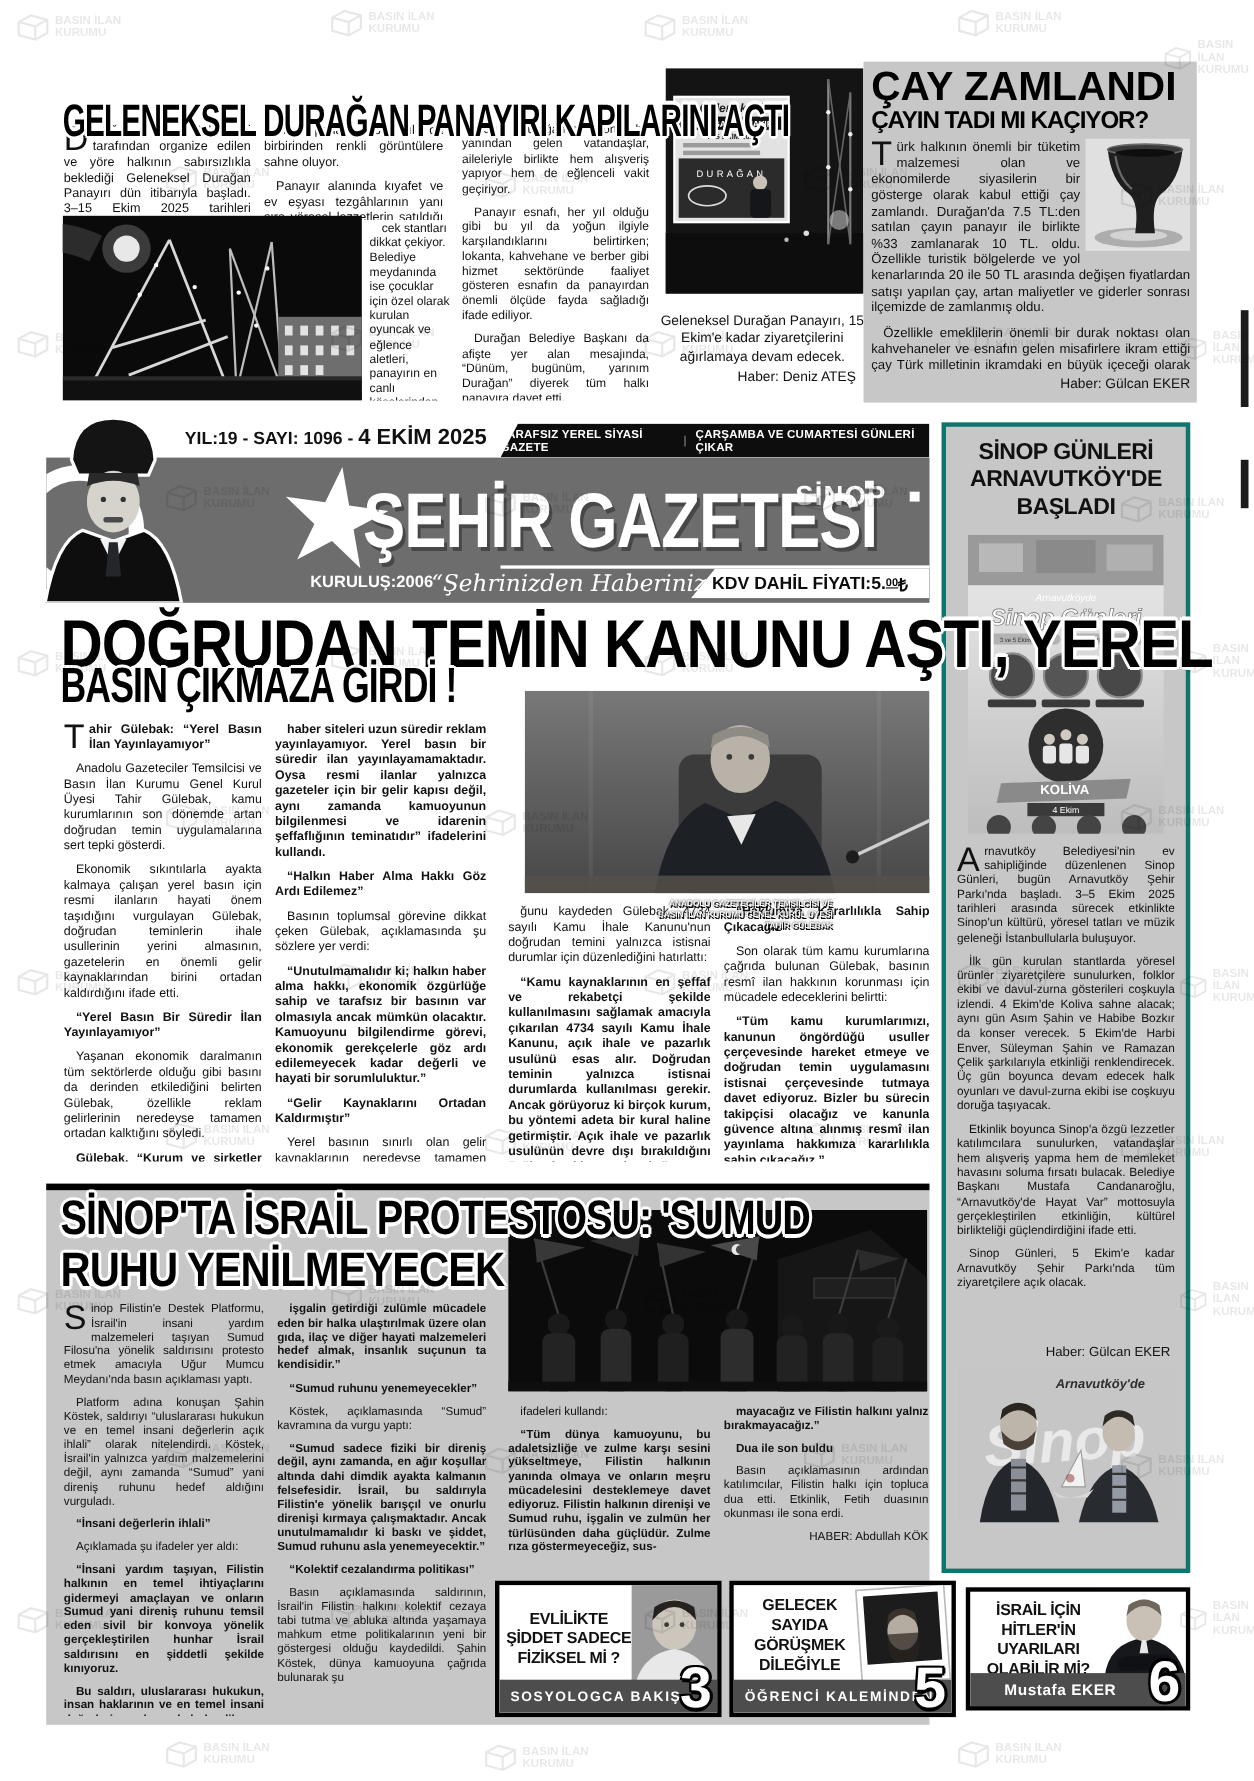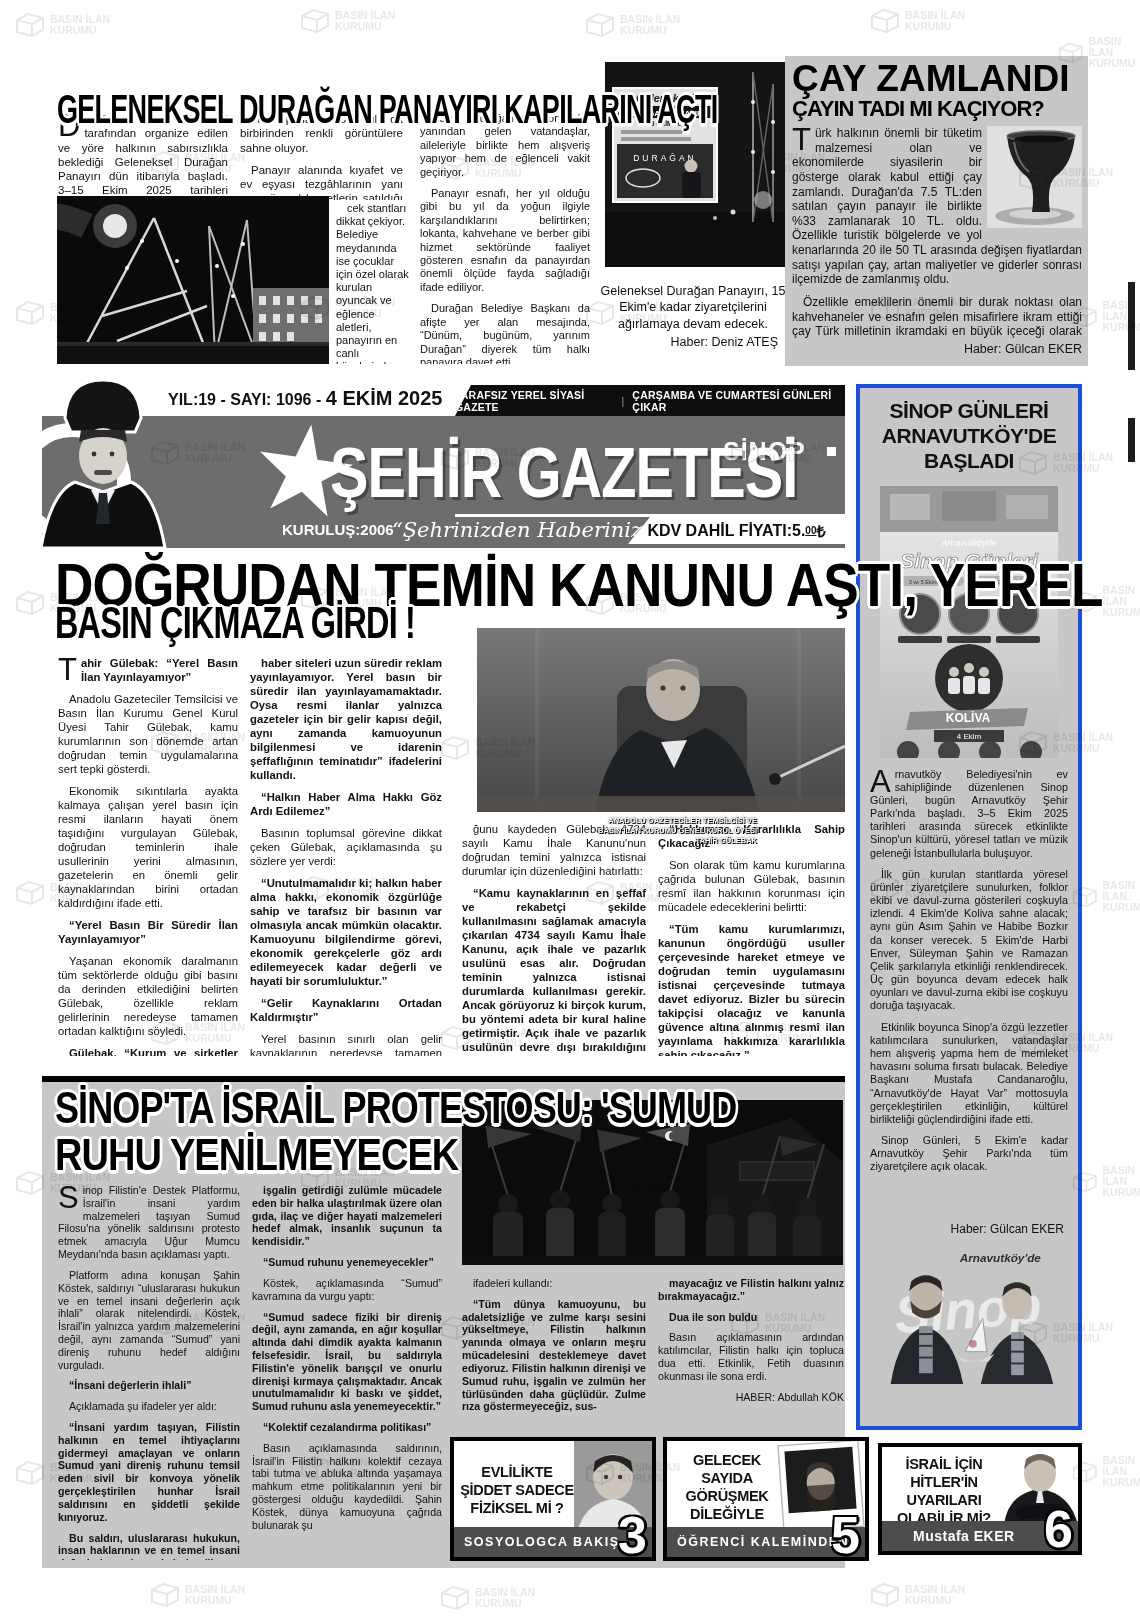--- a/index.html
+++ b/index.html
@@ -52,21 +52,21 @@
   #mh-title{left:330px;top:436px;font-size:64px;font-weight:800;color:#fff;z-index:4;white-space:nowrap;letter-spacing:-1px;
       text-shadow:3px 3px 0 rgba(0,0,0,.35);}
   #mh-title .hscale{transform:scale(.90,1.10);}
   #mh-rule{left:455px;top:514px;width:390px;height:3px;background:#fff;z-index:4;}
   #mh-kurulus{left:282px;top:521px;font-size:15px;font-weight:800;color:#fff;z-index:4;}
   #mh-slogan{left:392px;top:518px;font-size:21px;color:#fff;z-index:4;font-family:"DejaVu Serif",serif;font-style:italic;white-space:nowrap;}
   #mh-price{left:628px;top:517px;width:217px;height:27px;background:#fff;z-index:5;clip-path:polygon(22px 0,100% 0,100% 100%,0 100%);
       display:flex;align-items:center;justify-content:center;font-weight:800;font-size:16px;color:#0c0c0c;}
   #mh-price .sup{font-size:10px;vertical-align:super;text-decoration:underline;}
   
-  #sb{left:856px;top:384px;width:226px;height:1046px;background:#c7c7c7;border:4px solid #1d4ed8;box-sizing:border-box;z-index:3;}
+  #sb{left:856px;top:384px;width:226px;height:1046px;background:#c7c7c7;border:4px solid #0f766e;box-sizing:border-box;z-index:3;}
   #sb-title{margin:10px 6px 0;font-size:21px;font-weight:800;text-align:center;line-height:1.2;letter-spacing:-.5px;}
   #sb-poster{display:block;margin:12px auto 0;width:178px;height:272px;}
   #sb-body{margin:10px 10px 0;font-size:10.8px;line-height:1.22;text-align:justify;height:452px;overflow:hidden;}
   #sb-by{margin:2px 14px 0;font-size:12px;text-align:right;}
   #sb-photo{display:block;margin:6px auto 0;width:198px;height:142px;}
   
   #main-h1{left:55px;top:552px;font-size:56px;}
   #main-h1 .hscale{transform:scale(.95,1.10);}
   #main-h2{left:55px;top:600px;font-size:41px;}
   #main-h2 .hscale{transform:scale(.79,1.10);}

